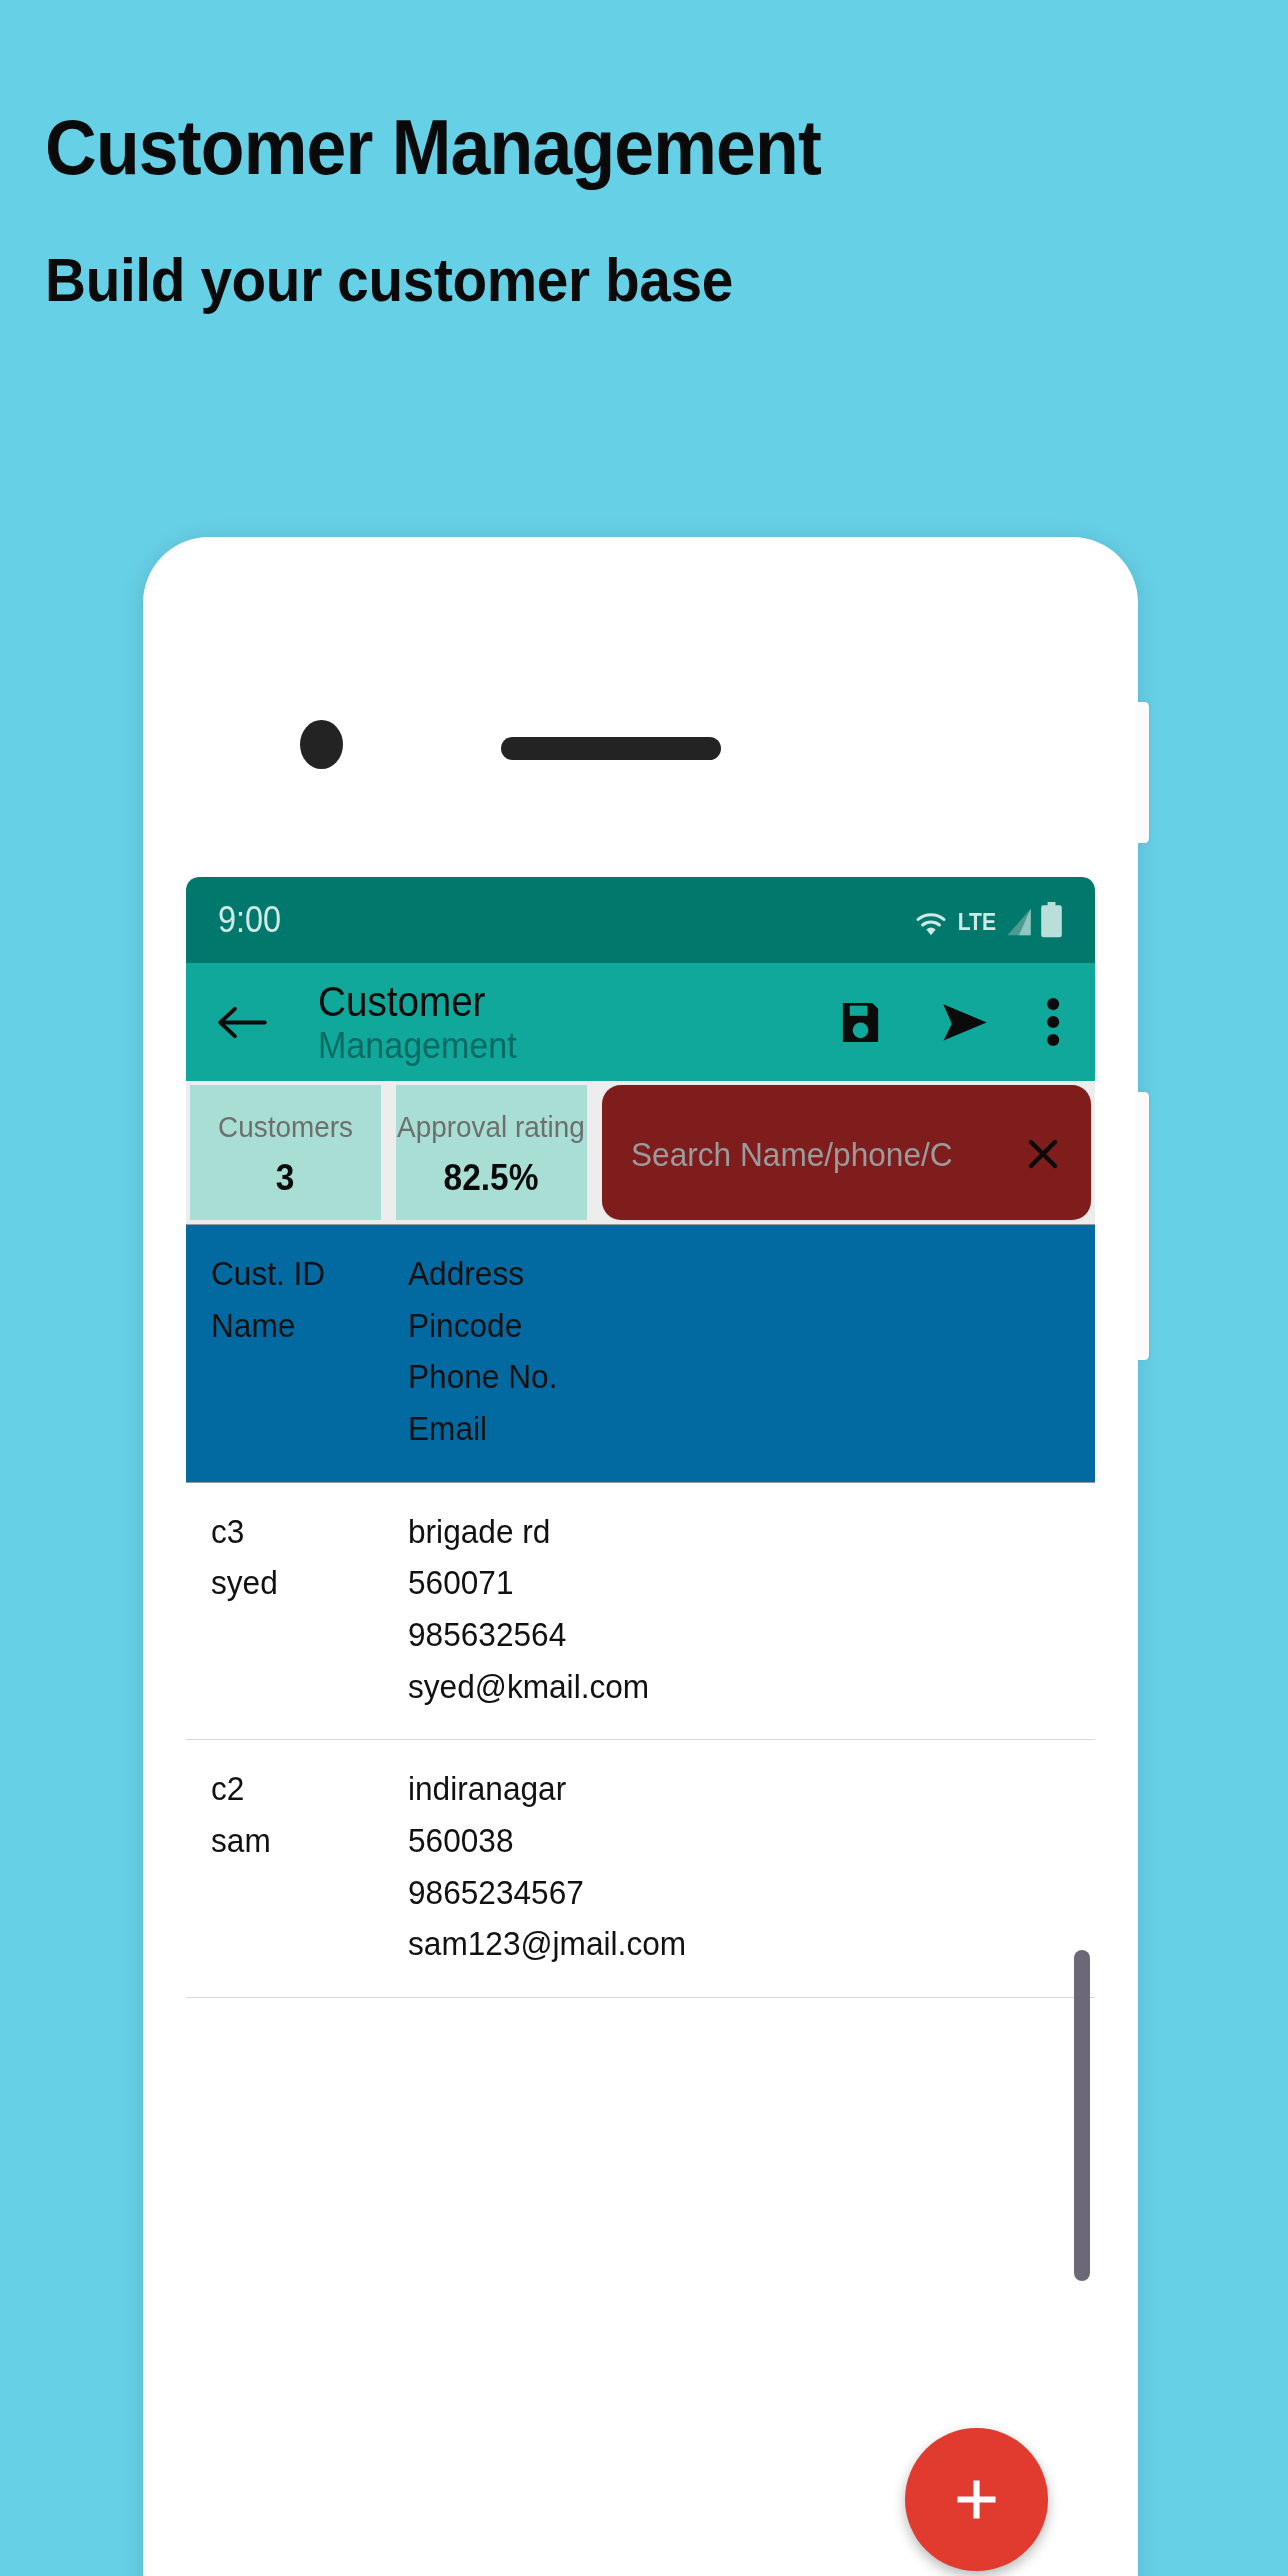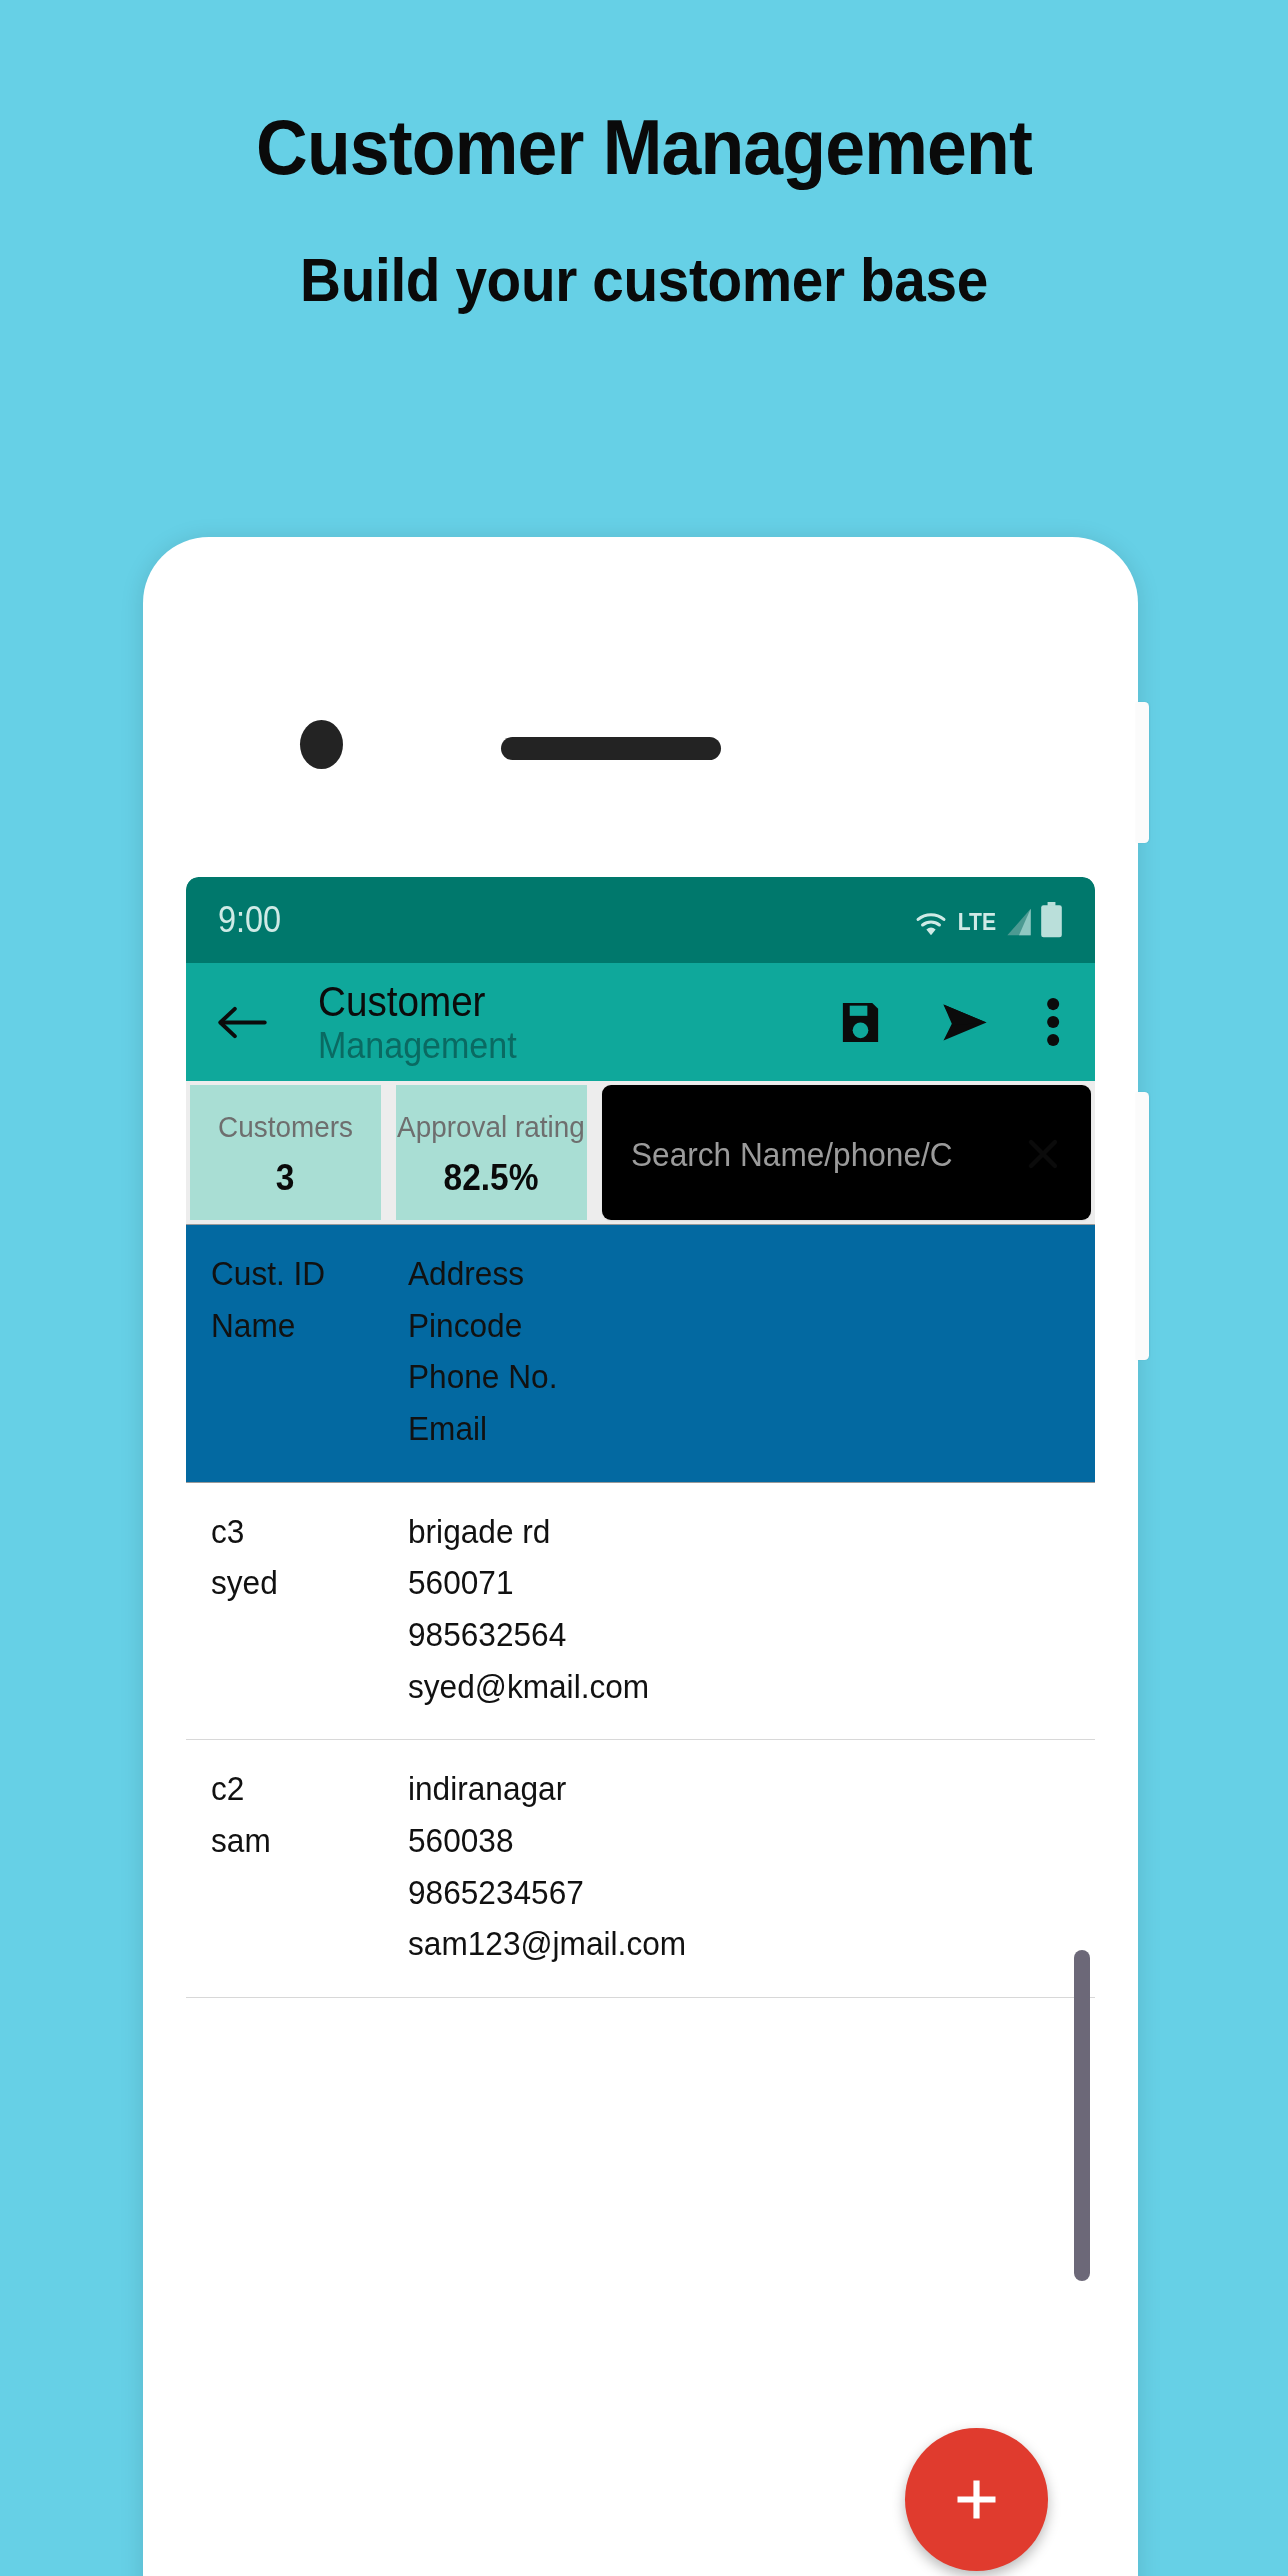--- a/index.html
+++ b/index.html
@@ -8,21 +8,20 @@
     background:#66D0E6;
     font-family:"Liberation Sans", sans-serif;
     overflow:hidden;
     position:relative;
   }
 
   
   .promo {
     position:absolute;
     left:0; top:0; width:1288px;
-    text-align:center;
     padding-top:107px;
   }
   .promo-title {
     font-size:77px;
     font-weight:bold;
     color:#0A0A0A;
     letter-spacing:-0.9px;
     line-height:1.05;
     transform:scaleX(0.93);
     white-space:nowrap;
@@ -182,22 +181,22 @@
   }
   .stat-value {
     font-size:36px;
     font-weight:bold;
     color:#0A0A0A;
     margin-top:12.5px;
     transform:scaleX(0.93);
   }
   .search {
     flex:1;
-    background:#000000;
-    border-radius:9px;
+    background:#7f1d1d;
+    border-radius:19px;
     display:flex;
     align-items:center;
     padding:3px 30px 0 29px;
     box-shadow:0 0.9px 1.8px rgba(0,0,0,.07);
     overflow:hidden;
   }
   .search-ph {
     flex:1;
     font-size:34px;
     color:#9B9B9B;

